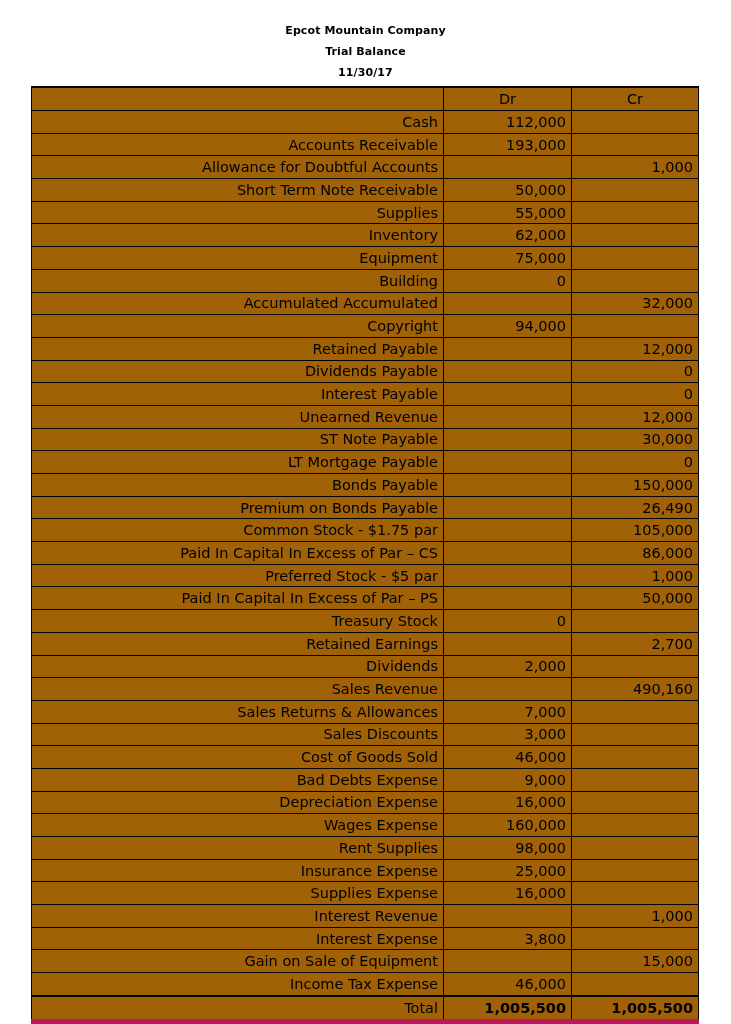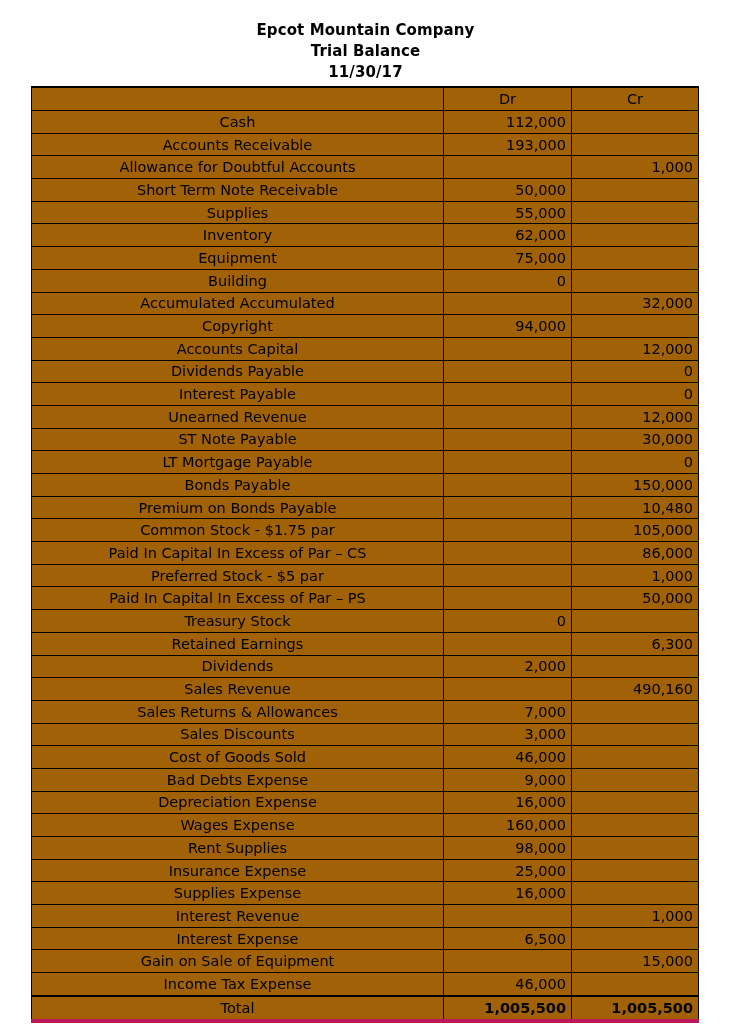--- a/index.html
+++ b/index.html
@@ -27,21 +27,21 @@
   .doc-heading {
     position: absolute;
     top: 20px;
     left: 0;
     width: 731px;
     text-align: center;
     line-height: 21px;
   }
   .doc-heading .hline {
     display: block;
-    font-size: 15px;
+    font-size: 11px;
     font-weight: bold;
     letter-spacing: 0.1px;
     white-space: nowrap;
   }
 
   
   .tb-wrap {
     position: absolute;
     left: 31px;
     top: 86px;
@@ -68,27 +68,27 @@
     white-space: nowrap;
     overflow: hidden;
   }
   table.tb thead th {
     text-align: center;
     border-top: 2px solid #000000;
     height: 22px;
   }
   table.tb thead th.h-account { text-align: left; }
 
-  td.acct { text-align: center; }
+  td.acct { text-align: right; }
   td.amt  { text-align: right; padding-right: 7px; }
 
   tr.total-row td {
     font-weight: bold;
     border-top: 2px solid #000000;
-    border-bottom: 4px solid #be185d;
+    border-bottom: 8px solid #be185d;
   }
   tr.total-row td.acct { font-weight: normal; }
 </style>
 </head>
 <body>
 
 <div class="page">
 
   <div class="doc-heading">
     <span class="hline">Epcot Mountain Company</span>
@@ -155,21 +155,21 @@
             <td class="acct">Accumulated Accumulated</td>
             <td class="amt"></td>
             <td class="amt">32,000</td>
           </tr>
           <tr>
             <td class="acct">Copyright</td>
             <td class="amt">94,000</td>
             <td class="amt"></td>
           </tr>
           <tr>
-            <td class="acct">Accounts Capital</td>
+            <td class="acct">Retained Payable</td>
             <td class="amt"></td>
             <td class="amt">12,000</td>
           </tr>
           <tr>
             <td class="acct">Dividends Payable</td>
             <td class="amt"></td>
             <td class="amt">0</td>
           </tr>
           <tr>
             <td class="acct">Interest Payable</td>
@@ -192,21 +192,21 @@
             <td class="amt">0</td>
           </tr>
           <tr>
             <td class="acct">Bonds Payable</td>
             <td class="amt"></td>
             <td class="amt">150,000</td>
           </tr>
           <tr>
             <td class="acct">Premium on Bonds Payable</td>
             <td class="amt"></td>
-            <td class="amt">10,480</td>
+            <td class="amt">26,490</td>
           </tr>
           <tr>
             <td class="acct">Common Stock - $1.75 par</td>
             <td class="amt"></td>
             <td class="amt">105,000</td>
           </tr>
           <tr>
             <td class="acct">Paid In Capital In Excess of Par – CS</td>
             <td class="amt"></td>
             <td class="amt">86,000</td>
@@ -222,21 +222,21 @@
             <td class="amt">50,000</td>
           </tr>
           <tr>
             <td class="acct">Treasury Stock</td>
             <td class="amt">0</td>
             <td class="amt"></td>
           </tr>
           <tr>
             <td class="acct">Retained Earnings</td>
             <td class="amt"></td>
-            <td class="amt">6,300</td>
+            <td class="amt">2,700</td>
           </tr>
           <tr>
             <td class="acct">Dividends</td>
             <td class="amt">2,000</td>
             <td class="amt"></td>
           </tr>
           <tr>
             <td class="acct">Sales Revenue</td>
             <td class="amt"></td>
             <td class="amt">490,160</td>
@@ -286,21 +286,21 @@
             <td class="amt">16,000</td>
             <td class="amt"></td>
           </tr>
           <tr>
             <td class="acct">Interest Revenue</td>
             <td class="amt"></td>
             <td class="amt">1,000</td>
           </tr>
           <tr>
             <td class="acct">Interest Expense</td>
-            <td class="amt">6,500</td>
+            <td class="amt">3,800</td>
             <td class="amt"></td>
           </tr>
           <tr>
             <td class="acct">Gain on Sale of Equipment</td>
             <td class="amt"></td>
             <td class="amt">15,000</td>
           </tr>
           <tr>
             <td class="acct">Income Tax Expense</td>
             <td class="amt">46,000</td>

